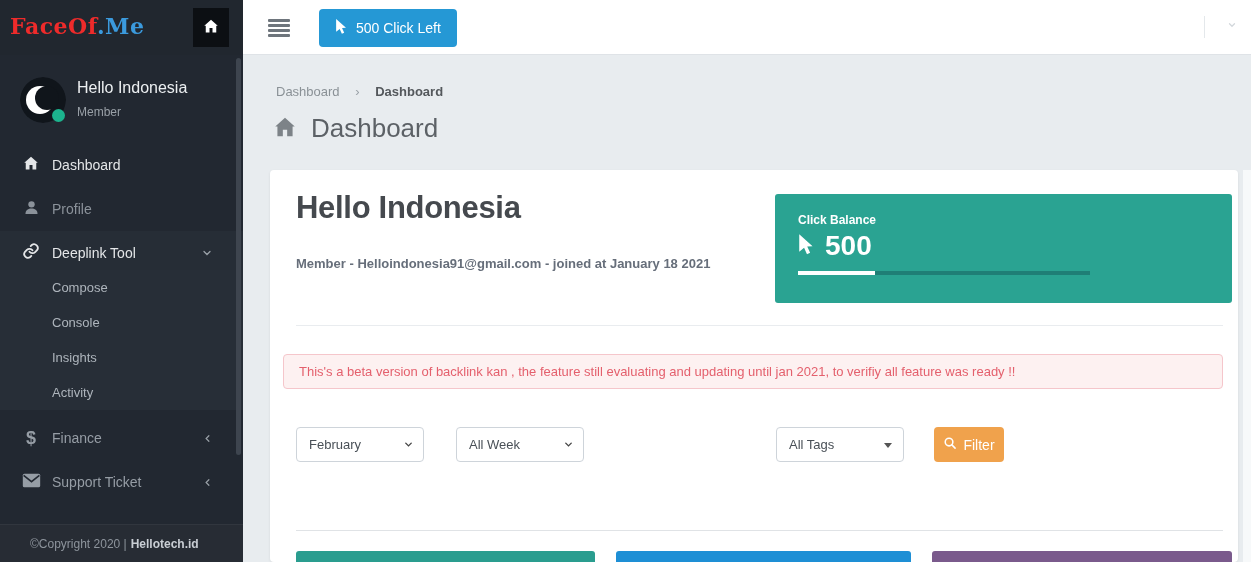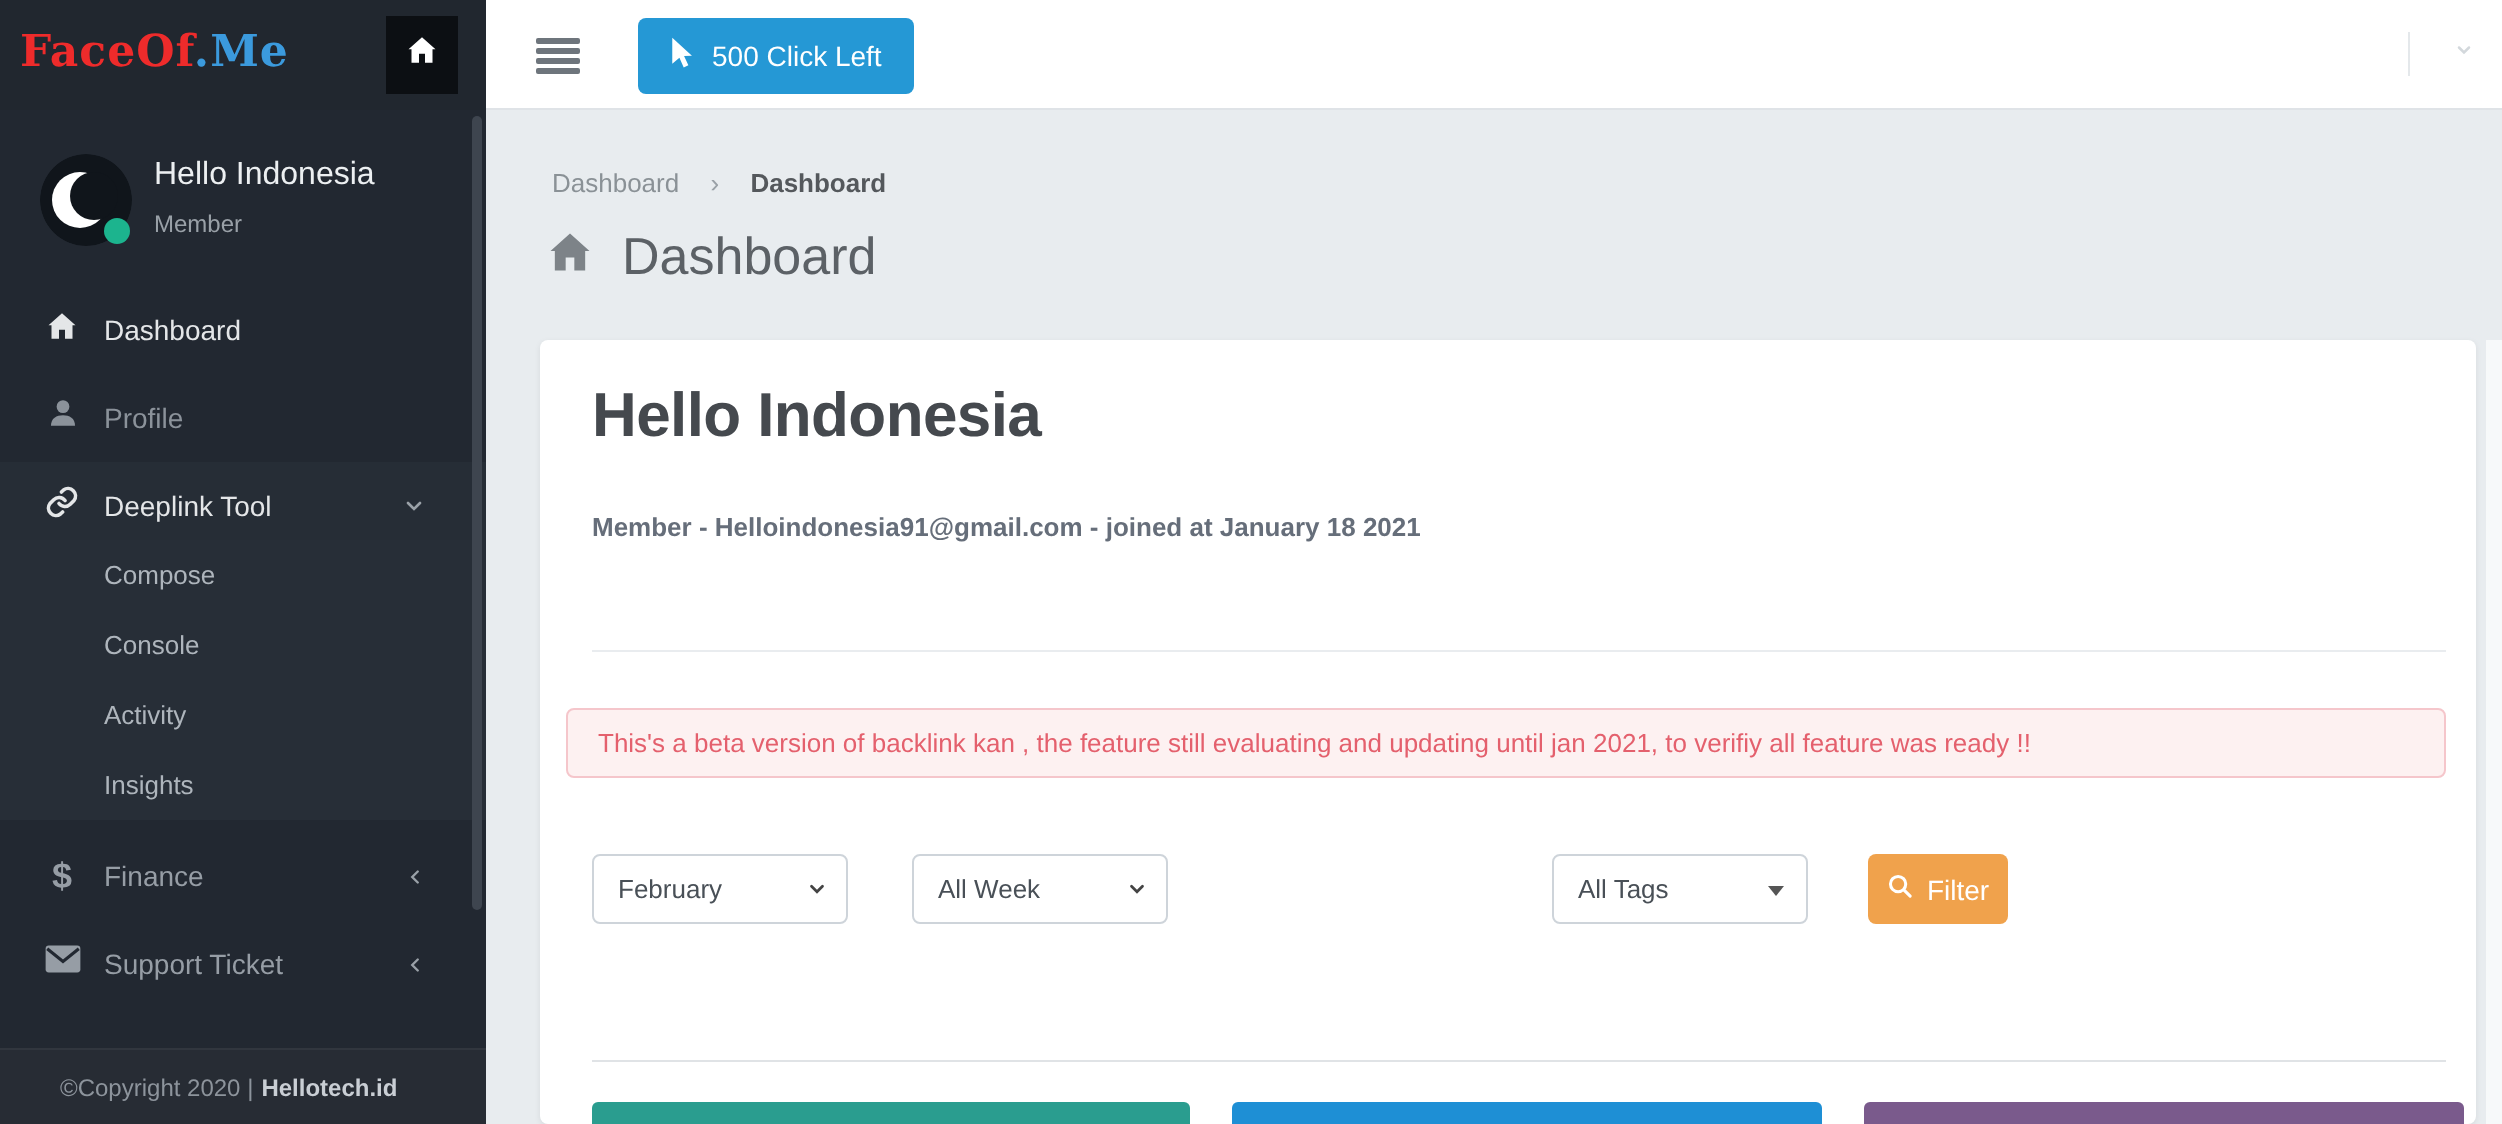--- a/index.html
+++ b/index.html
@@ -158,24 +158,24 @@
     </nav>
 
     <div class="submenu">
       <div class="submenu-item">
           <span>Compose</span>
         </div>
       <div class="submenu-item">
           <span>Console</span>
         </div>
       <div class="submenu-item">
+          <span>Insights</span>
+        </div>
+      <div class="submenu-item">
           <span>Activity</span>
-        </div>
-      <div class="submenu-item">
-          <span>Insights</span>
         </div>
     </div>
 
     <div class="group2">
       <div class="menu-item">
         <span class="mi-icon dollar-glyph">$</span>
         <span class="mi-label mi-dim">Finance</span>
         <span class="mi-caret">
           <svg width="11" height="11" viewBox="0 0 24 24" fill="none" stroke="#9aa1a8" stroke-width="2.6" stroke-linecap="round">
               <polyline points="15,6 9,12 15,18"></polyline>
@@ -243,20 +243,32 @@
             <path d="M3 11.5 L12 3.5 L21 11.5 L19 11.5 L19 20.5 L14 20.5 L14 14.5 L10 14.5 L10 20.5 L5 20.5 L5 11.5 Z" fill="#7d8388"></path>
           </svg>
       </span>
       <span class="page-title">Dashboard</span>
     </div>
 
     <section class="card">
       <h1 class="h1">Hello Indonesia</h1>
       <div class="subtitle">Member - Helloindonesia91@gmail.com - joined at January 18 2021</div>
 
+      <div class="balance-card">
+        <div class="balance-label">Click Balance</div>
+        <span class="balance-cursor">
+          <svg width="17" height="23" viewBox="0 0 14 19">
+              <path d="M1 1 L1 15.5 L5 12.2 L7.4 17.6 L10 16.4 L7.6 11.2 L12 11 Z" fill="#fff"></path>
+            </svg>
+        </span>
+        <div class="balance-value">500</div>
+        <div class="balance-track">
+          <div class="balance-fill"></div>
+        </div>
+      </div>
 
       <div class="hr1"></div>
 
       <div class="alert">This's a beta version of backlink kan , the feature still evaluating and updating until jan 2021, to verifiy all feature was ready !!</div>
 
       <div class="filter-row">
         <div class="select sel-1">
           <span>February</span>
           <span class="caret">
             <svg width="11" height="11" viewBox="0 0 24 24" fill="none" stroke="#444" stroke-width="3" stroke-linecap="round">

